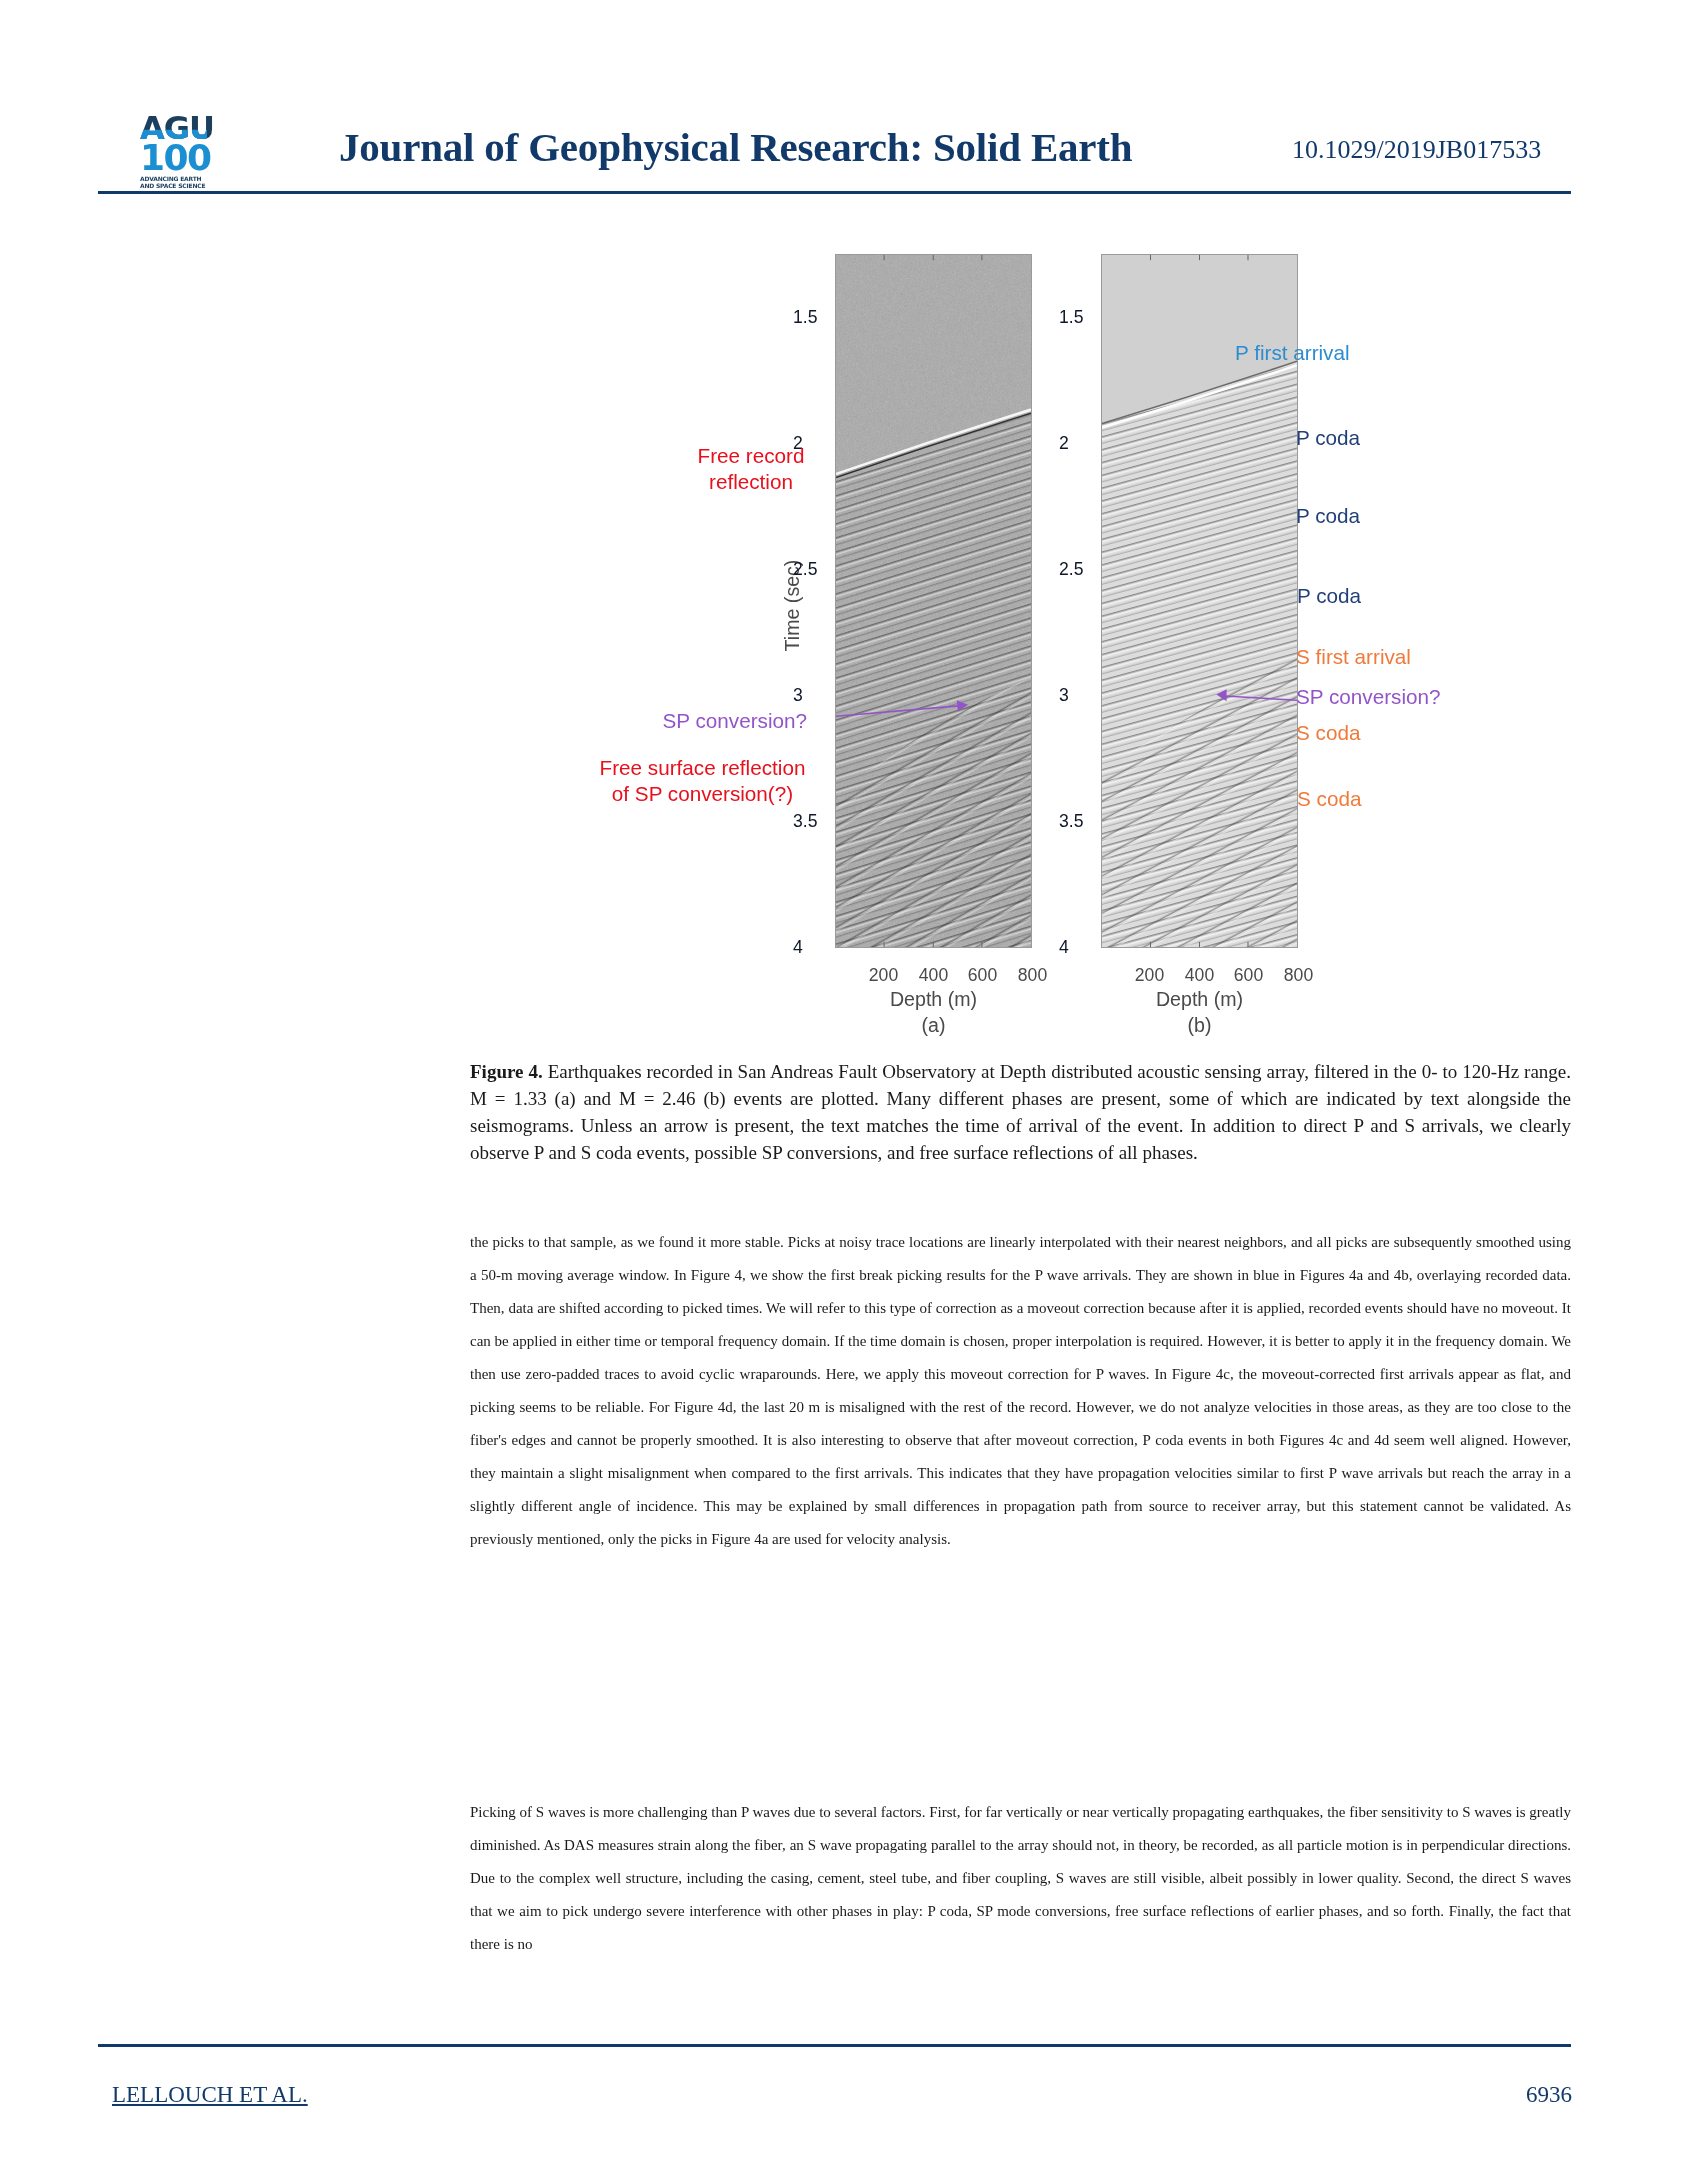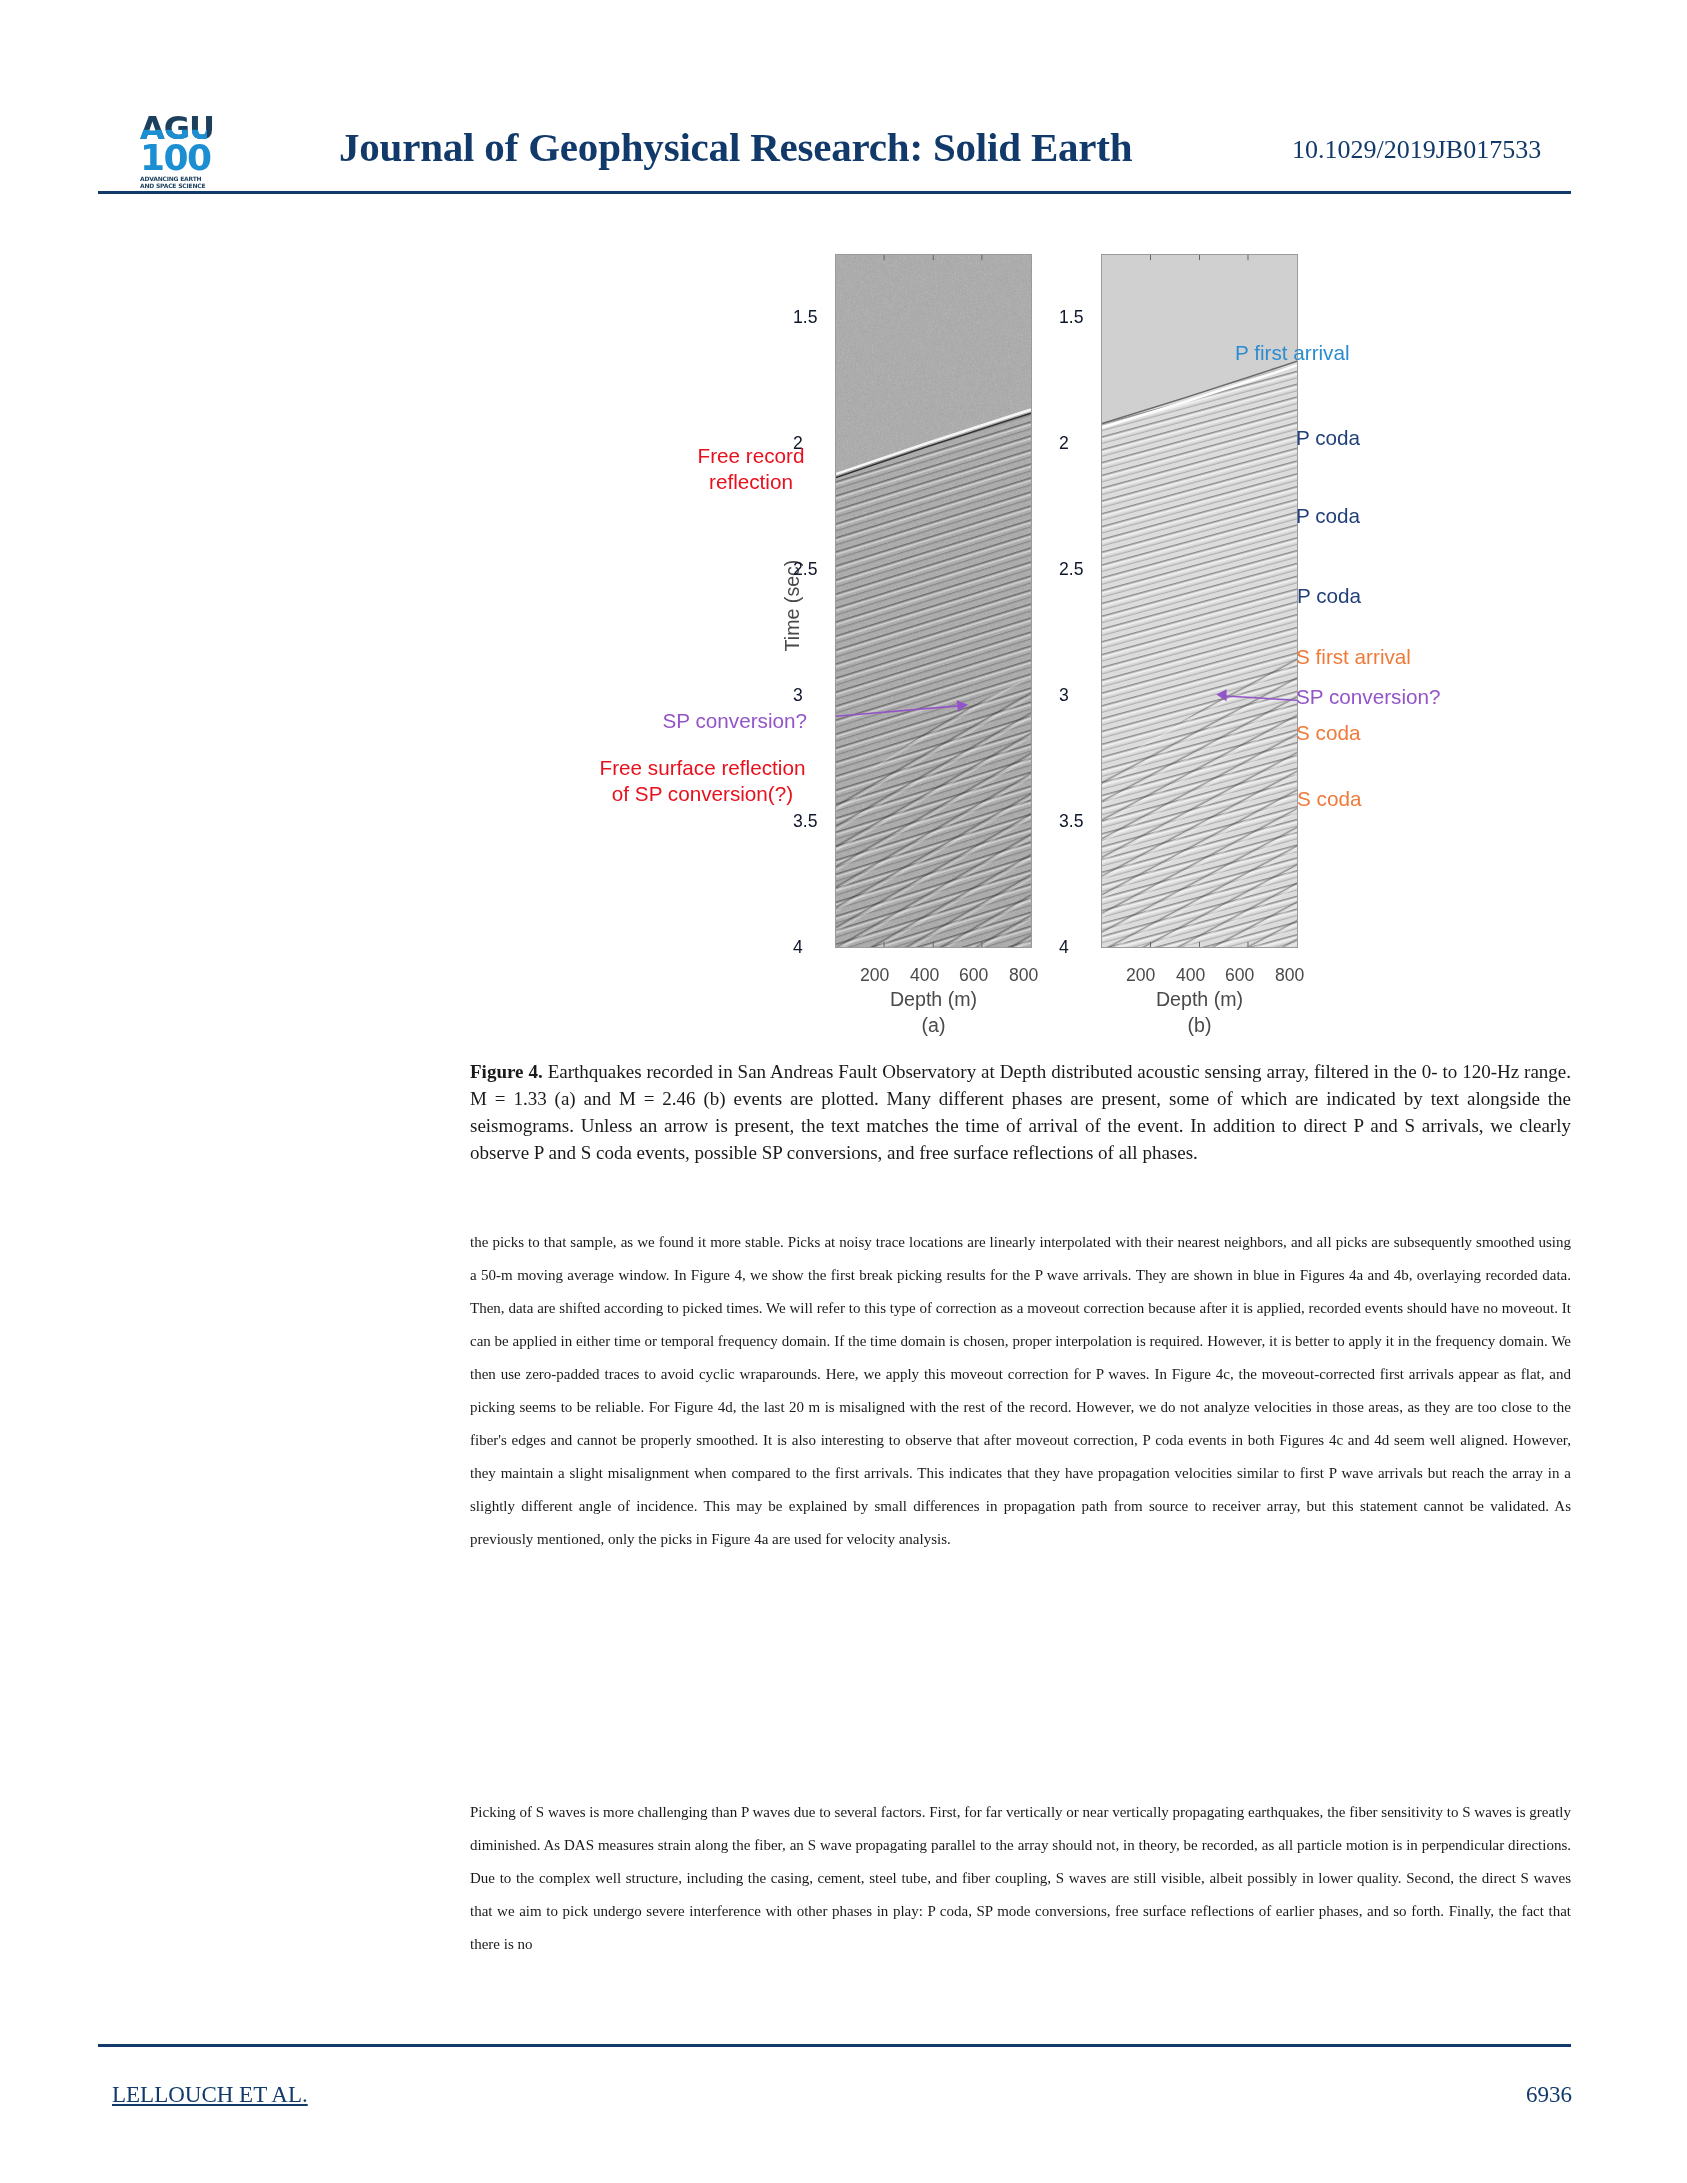--- a/index.html
+++ b/index.html
@@ -13,21 +13,21 @@
   .logo .tag { font-size:6px; font-weight:bold; line-height:6.7px; color:#1c3f5e; margin-top:2.1px; white-space:nowrap; letter-spacing:-0.2px; }
   .journal-title { left:339px; top:123px; font-family:"Liberation Serif", serif; font-weight:bold; font-size:41px; color:#113a6b; white-space:nowrap; letter-spacing:-0.2px; }
   .doi { left:1292px; top:135px; font-family:"Liberation Serif", serif; font-size:26px; color:#113a6b; white-space:nowrap; }
   .rule { left:98px; width:1473px; height:3.1px; background:#113a6b; }
   
   .panel { top:254px; height:694px; border:0.5px solid #9a9a9a; box-sizing:border-box; overflow:hidden; }
   .panel-a { left:835px; width:197px; background:#a9a9a9; }
   .panel-b { left:1101px; width:197px; background:#d0d0d0; }
   .panel svg { position:absolute; left:0; top:0; width:100%; height:100%; }
   .ytick { font-family:"Liberation Sans", sans-serif; font-size:17.6px; color:#0f172a; width:36px; line-height:17.6px; }
-  .xtick { font-family:"Liberation Sans", sans-serif; font-size:17.6px; color:#4a4a4a; line-height:17.6px; width:47px; text-align:left; }
+  .xtick { font-family:"Liberation Sans", sans-serif; font-size:17.6px; color:#4a4a4a; line-height:17.6px; width:47px; text-align:center; }
   .axis-label { font-family:"Liberation Sans", sans-serif; font-size:19.6px; color:#4a4a4a; white-space:nowrap; }
   .ylabel { left:746px; top:594px; transform:rotate(-90deg); transform-origin:center; width:93px; text-align:center; }
   .annot { font-family:"Liberation Sans", sans-serif; font-size:20.7px; line-height:26px; white-space:nowrap; }
   .red { color:#e8101c; }
   .purple { color:#9354c9; }
   .blue { color:#2c8cd0; }
   .navy { color:#213f78; }
   .orange { color:#ef7a3a; }
   .center { text-align:center; }
   .right { text-align:right; }

